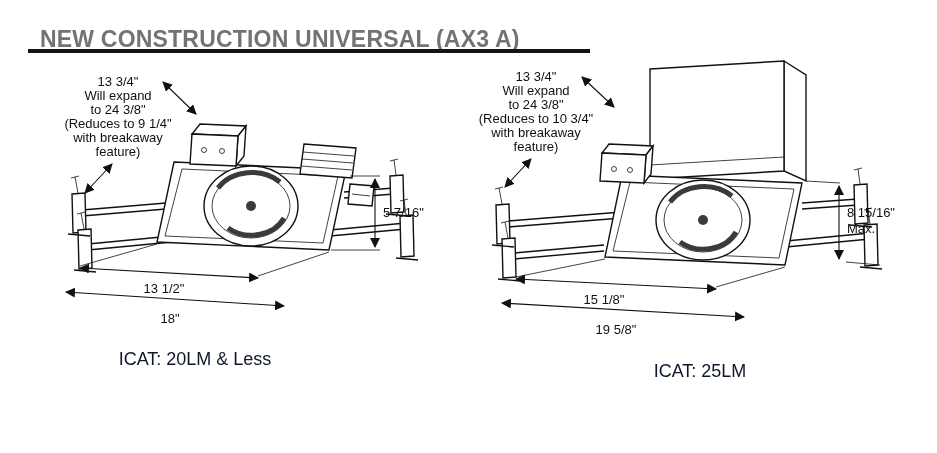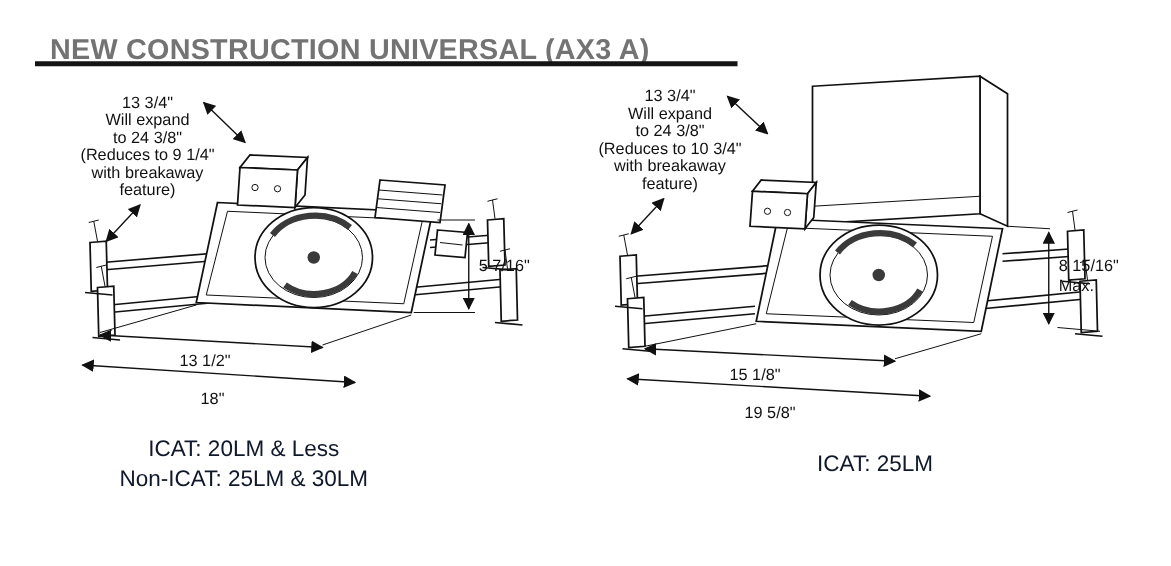--- a/index.html
+++ b/index.html
@@ -235,19 +235,18 @@
     </g>
 
     <g>
       <line class="dim" x1="50" y1="248" x2="292" y2="262" marker-start="url(#arrR)" marker-end="url(#arrR)"></line>
       <text class="dim-text" x="164" y="279" text-anchor="middle">19 5/8"</text>
     </g>
   </svg>
 
   <div class="caption caption-left">
     <div>ICAT: 20LM &amp; Less</div>
-    <div>Non-ICAT: 25LM &amp; 30LM</div>
   </div>
   <div class="caption caption-right">
     <div>ICAT: 25LM</div>
   </div>
 
 </div>
 
 </body></html>

